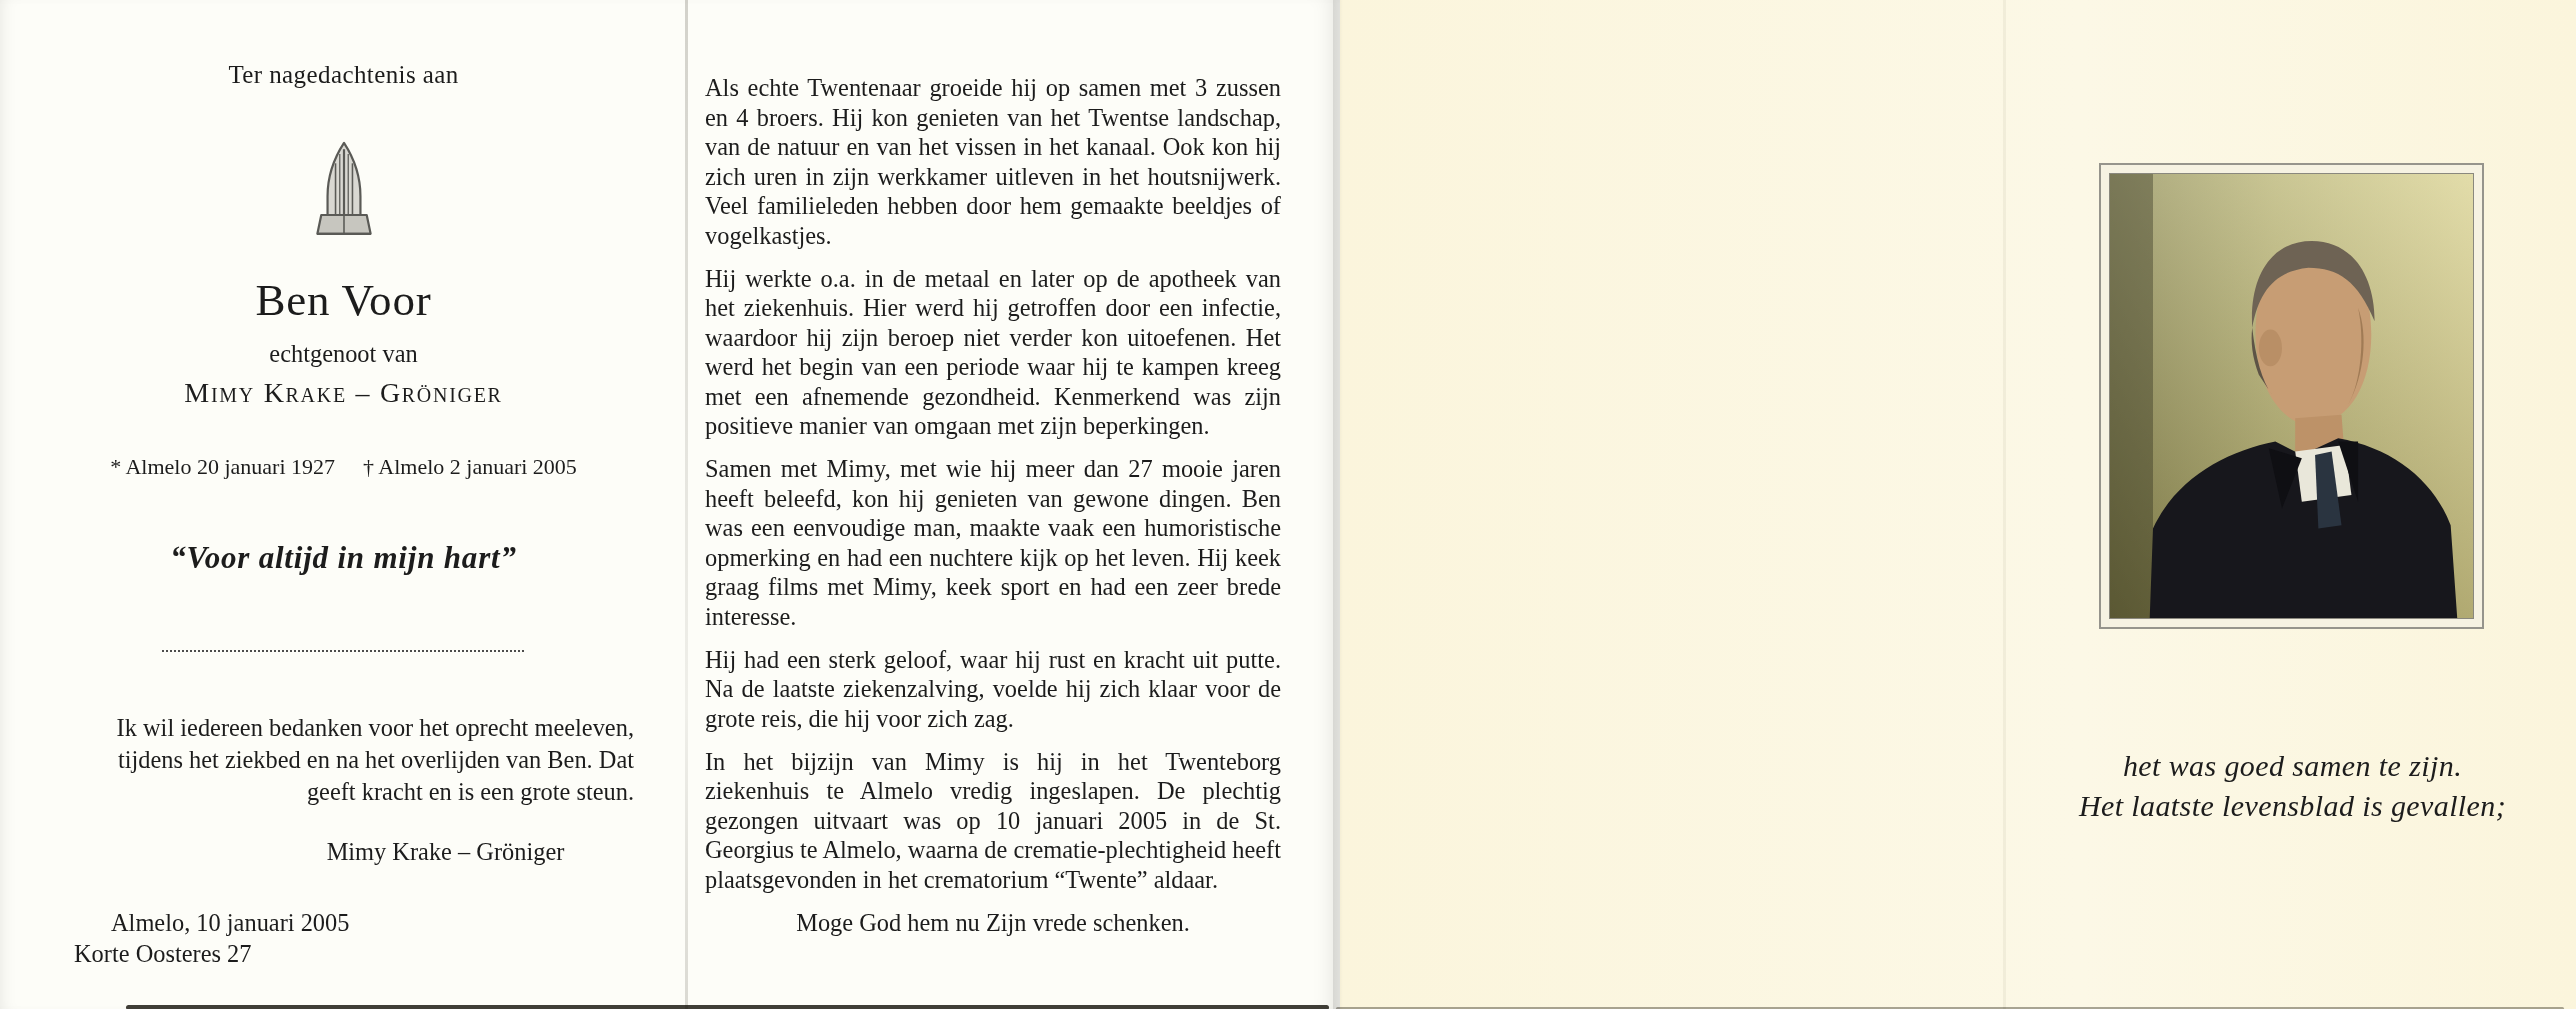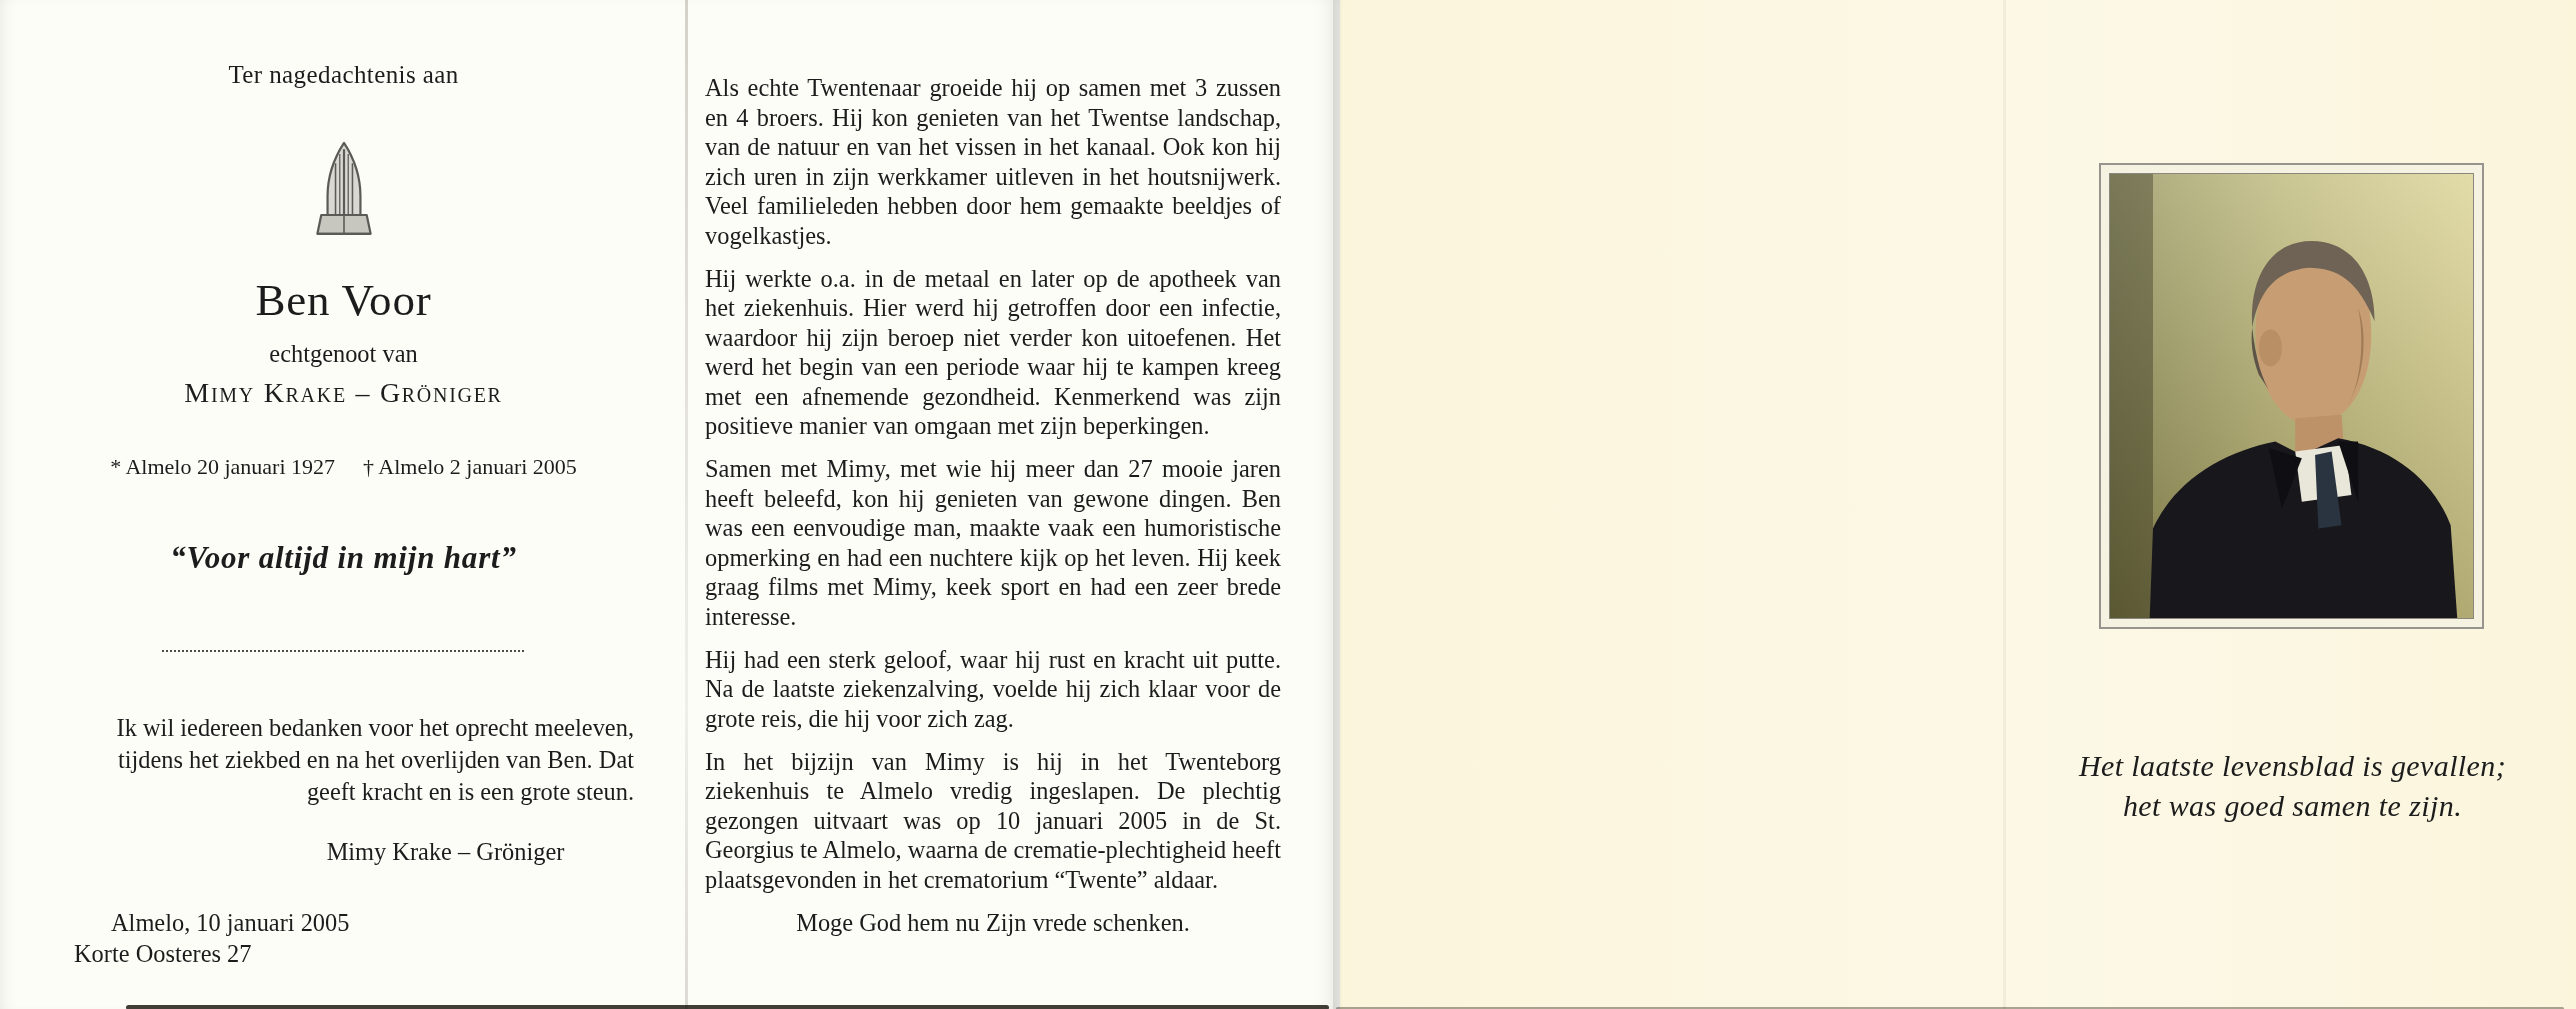--- a/index.html
+++ b/index.html
@@ -155,19 +155,19 @@
       <path d="M112 166 L142 162 L146 192 L116 196 Z" fill="#e9e7da"></path>
       <path d="M124 168 L134 166 L140 210 L126 212 Z" fill="#2a3440"></path>
 
       <path d="M96 164 L116 170 L104 200 Z" fill="#0f0f13"></path>
       <path d="M150 160 L138 160 L150 196 Z" fill="#0f0f13"></path>
     </svg>
   </div>
 </div>
 
 <div class="back-quote">
+  <div>het was goed samen te zijn.</div>
   <div>Het laatste levensblad is gevallen;</div>
-  <div>het was goed samen te zijn.</div>
 </div>
 
 <div class="edge-dark-1"></div>
 <div class="edge-dark-2"></div>
 
 
 </body></html>

